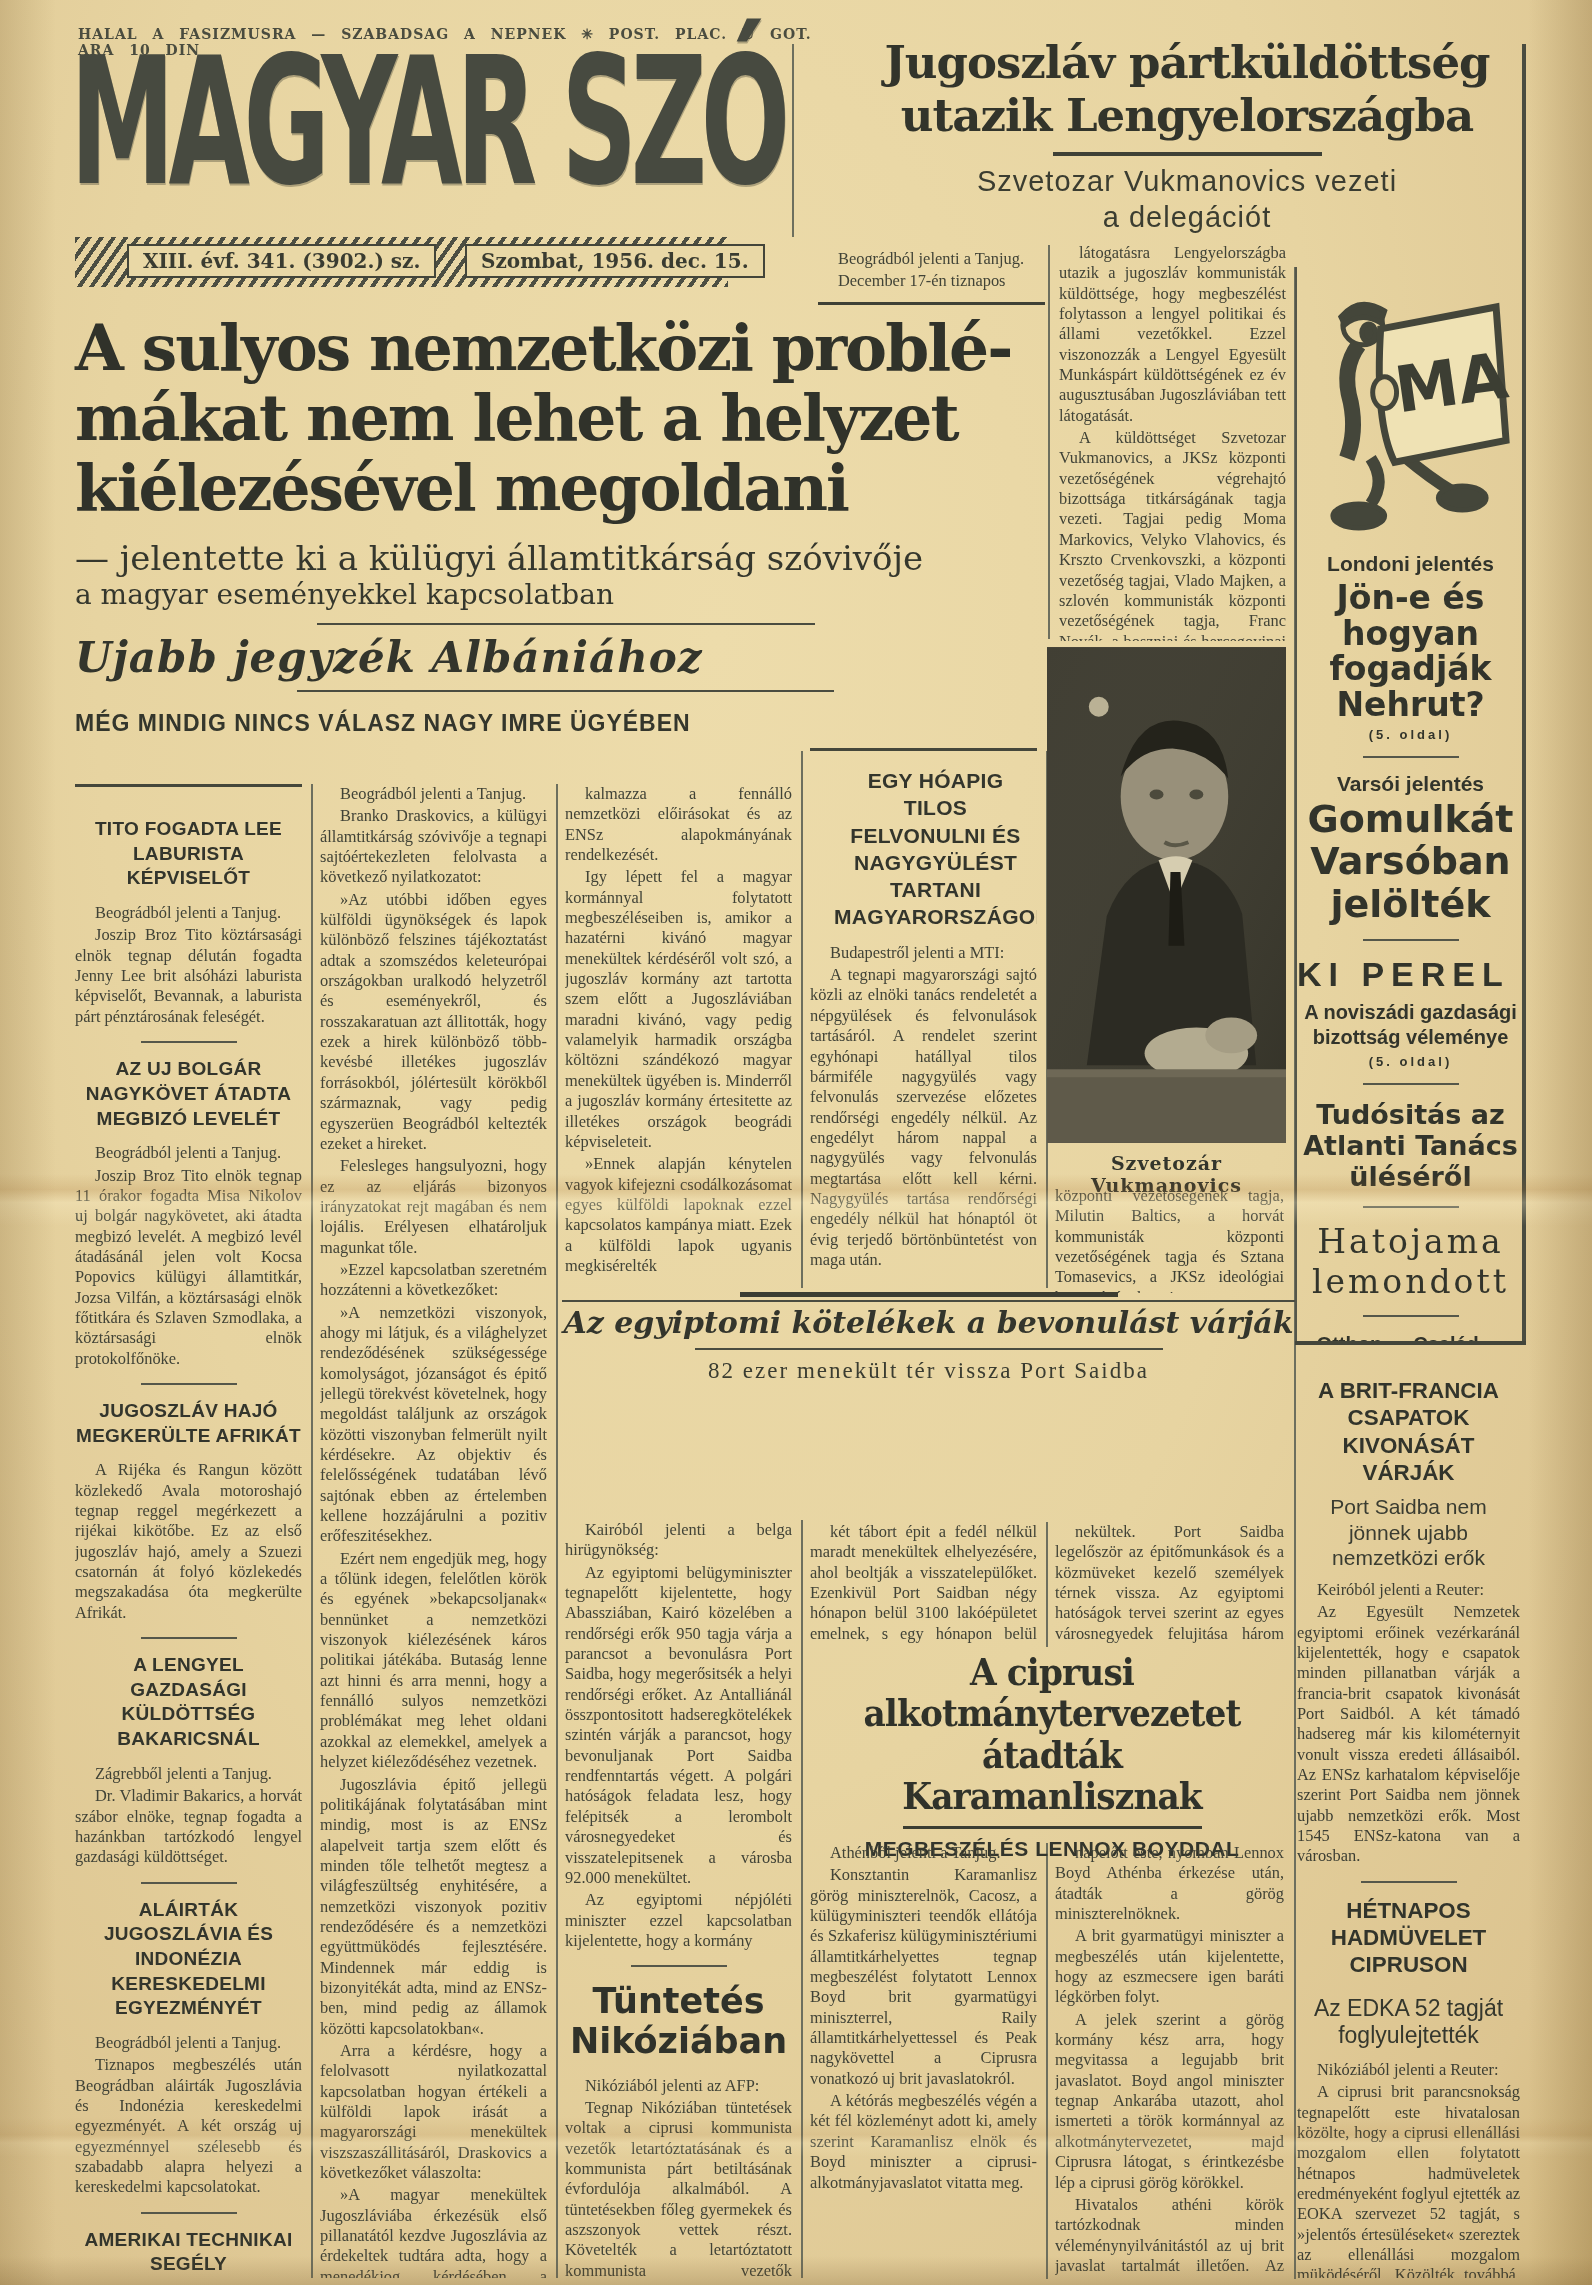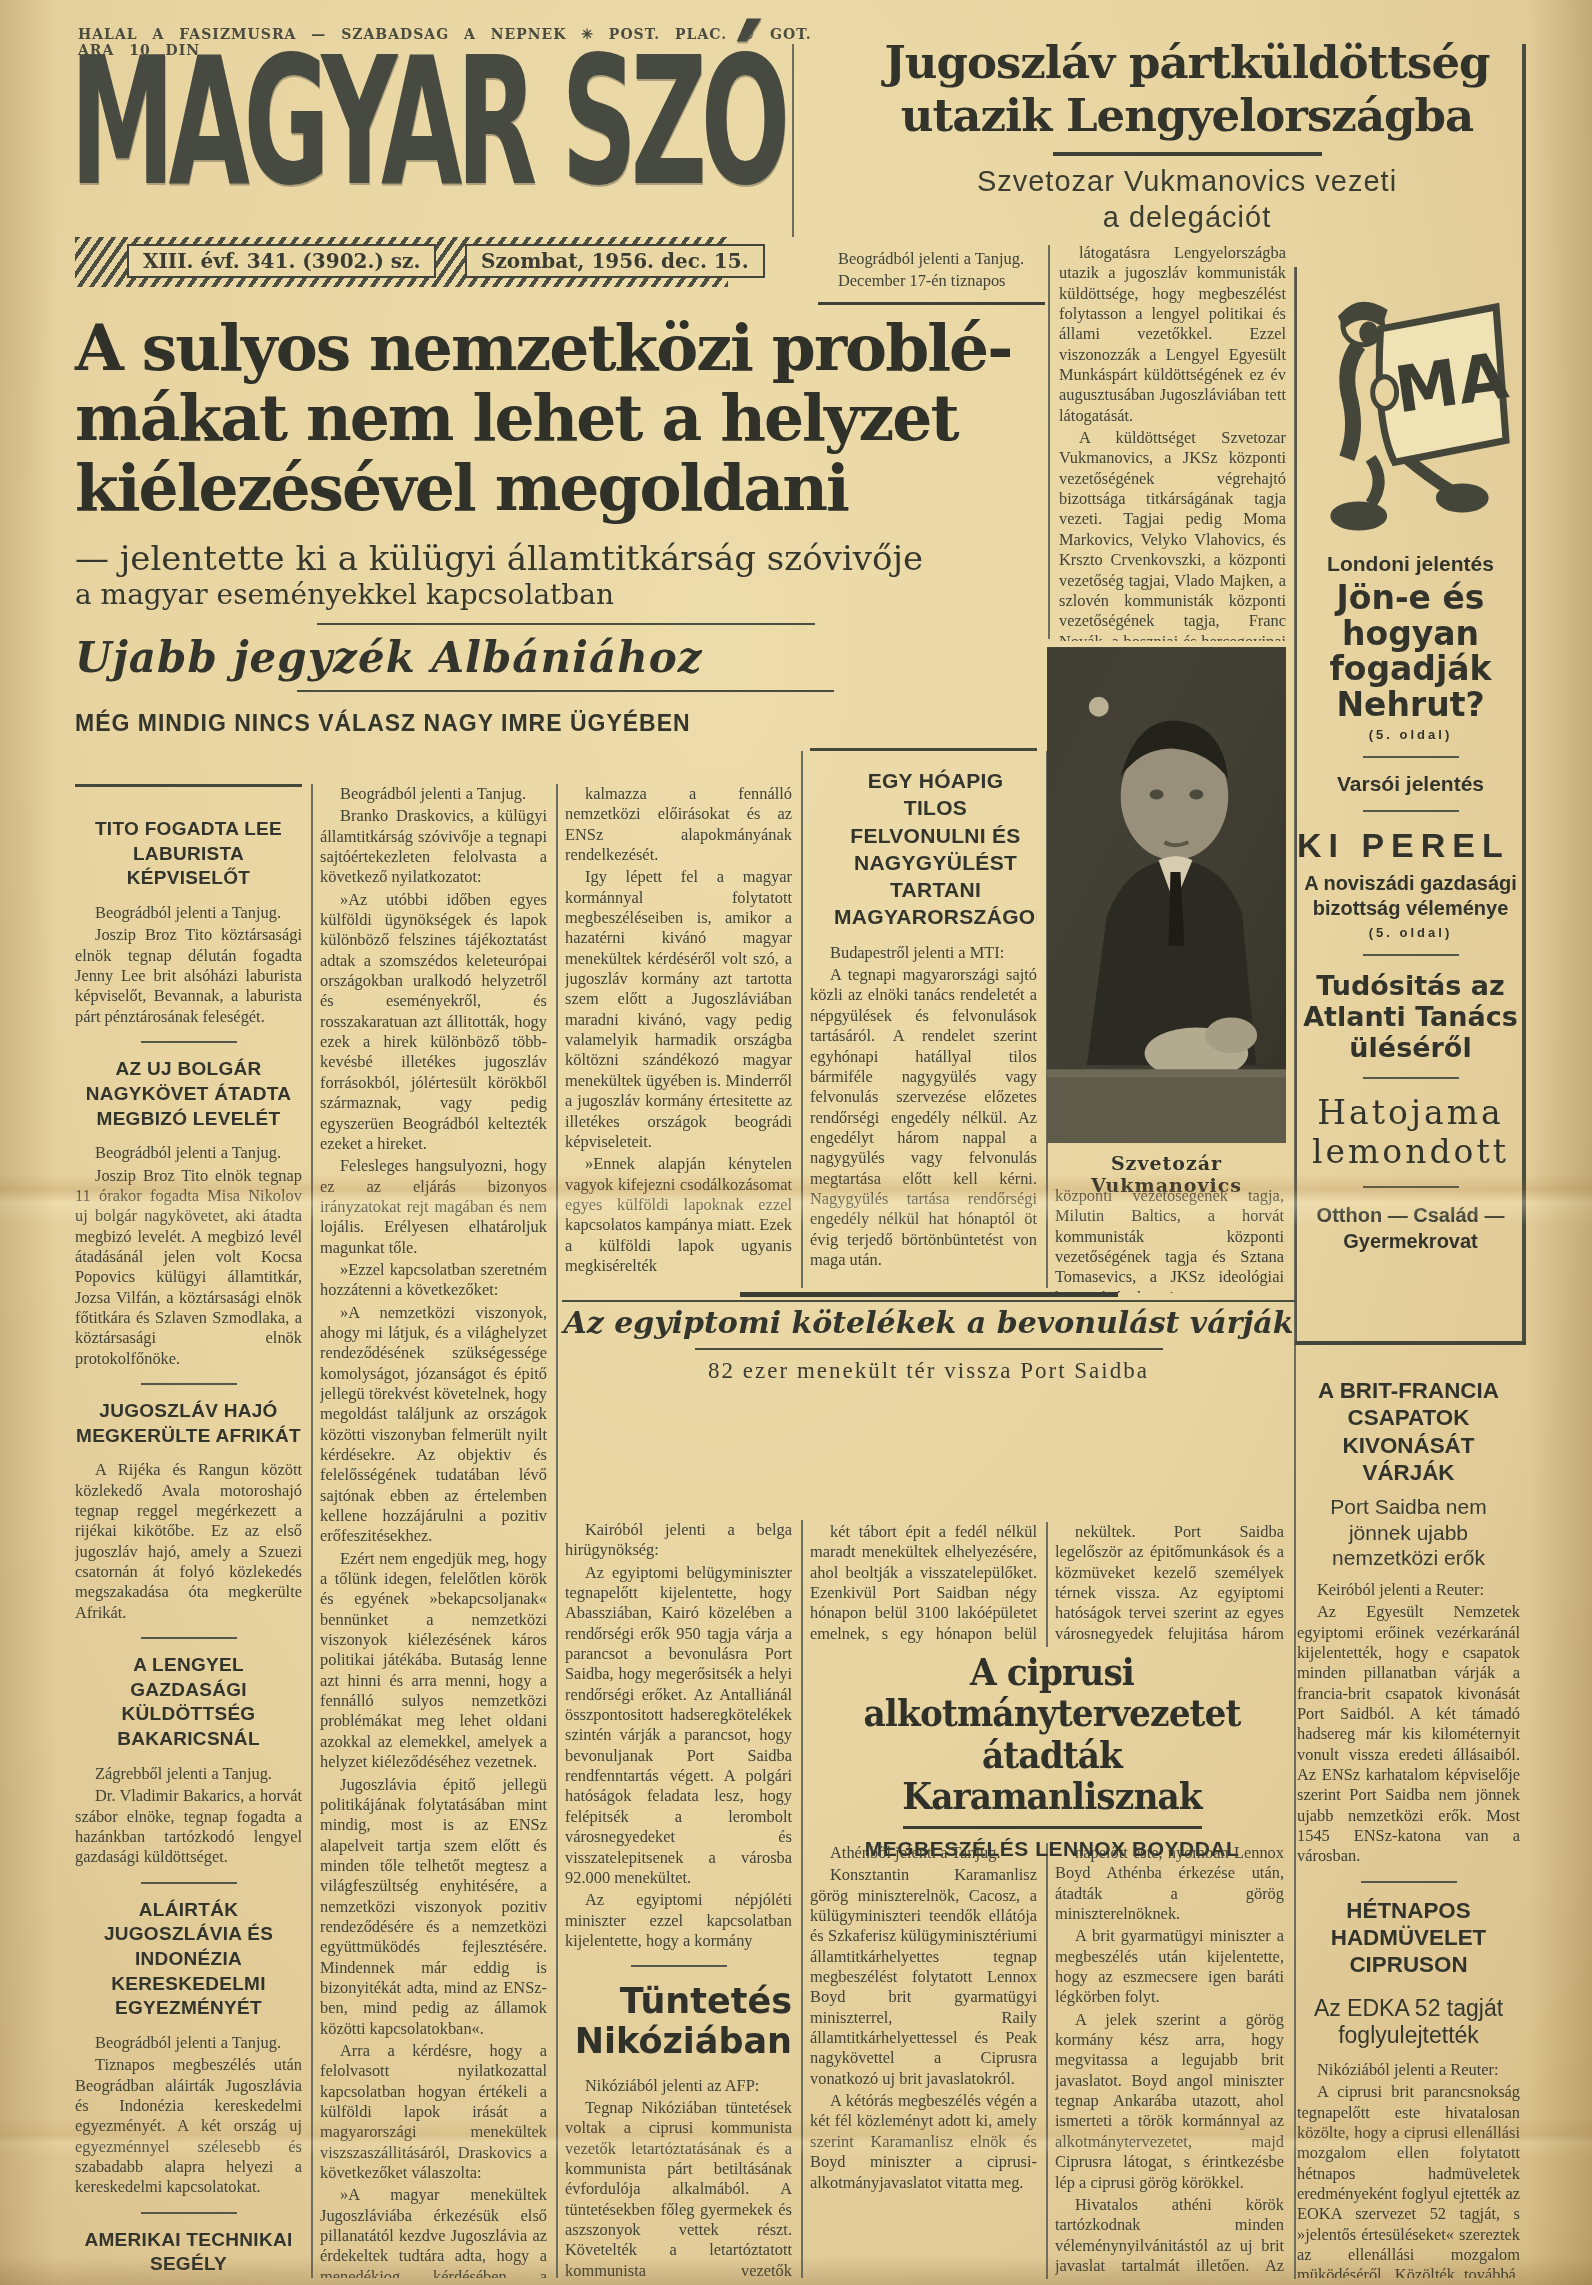--- a/index.html
+++ b/index.html
@@ -61,21 +61,21 @@
   .c3a{left:565px;top:784px;height:501px;}
   .c4a{left:810px;top:748px;height:539px;}
   .c4a .toprule{margin-bottom:16px;}
   .c4a .colhead{font-size:21px;margin-left:24px;}
   .c3b{left:565px;top:1520px;height:758px;}
   .campB{left:810px;top:1522px;height:125px;}
   .campC{left:1055px;top:1522px;height:125px;width:229px;}
   .cypA{left:810px;top:1843px;height:436px;}
   .cypB{left:1055px;top:1843px;height:436px;width:229px;}
   .nic-title{font-family:"DejaVu Sans",sans-serif;font-weight:bold;font-size:35px;
-    line-height:1.15;text-align:right;margin:14px 0 14px 0;color:#30322a;}
+    line-height:1.15;text-align:center;margin:14px 0 14px 0;color:#30322a;}
   
   .photo{left:1047px;top:647px;width:239px;height:496px;}
   .photo svg{display:block;}
   .caption{left:1047px;top:1152px;width:239px;text-align:center;font-weight:bold;
     font-size:19px;font-family:"DejaVu Serif",serif;letter-spacing:1px;color:#33352c;}
   .afterphoto{left:1055px;top:1186px;width:229px;height:107px;overflow:hidden;
     font-size:16.4px;line-height:1.24;text-align:justify;}
   .afterphoto p{margin:0;text-indent:0;}
   
   .camps{left:562px;top:1284px;width:733px;text-align:center;}
@@ -368,20 +368,21 @@
     </g>
     <path d="M70 56 L186 34 L196 168 L84 190 Q64 150 70 56 Z" fill="#efe2b4" stroke="#44463a" stroke-width="7"></path>
     <text x="88" y="140" font-family="DejaVu Sans, sans-serif" font-weight="bold" font-size="64" fill="#3c3e33" transform="rotate(-8 88 140)">MA:</text>
     <ellipse cx="74" cy="120" rx="12" ry="16" fill="#e7d4a1" stroke="#44463a" stroke-width="5"></ellipse>
   </svg>
   <div class="sb-kicker">Londoni jelentés</div>
   <div class="sb-h1">Jön-e és hogyan fogadják Nehrut?</div>
   <div class="sb-page">(5. oldal)</div>
   <div class="ssep"></div>
   <div class="sb-kicker">Varsói jelentés</div>
+  <div class="sb-h2">Gomulkát Varsóban jelölték</div>
   <div class="ssep"></div>
   <div class="sb-h3">KI PEREL KIT</div>
   <div class="sb-sub">A noviszádi gazdasági bizottság véleménye</div>
   <div class="sb-page">(5. oldal)</div>
   <div class="ssep"></div>
   <div class="sb-h4">Tudósitás az Atlanti Tanács üléséről</div>
   <div class="ssep"></div>
   <div class="sb-h5" bind="">Hatojama lemondott</div>
   <div class="ssep"></div>
   <div class="sb-h6">Otthon — Család — Gyermekrovat</div>

